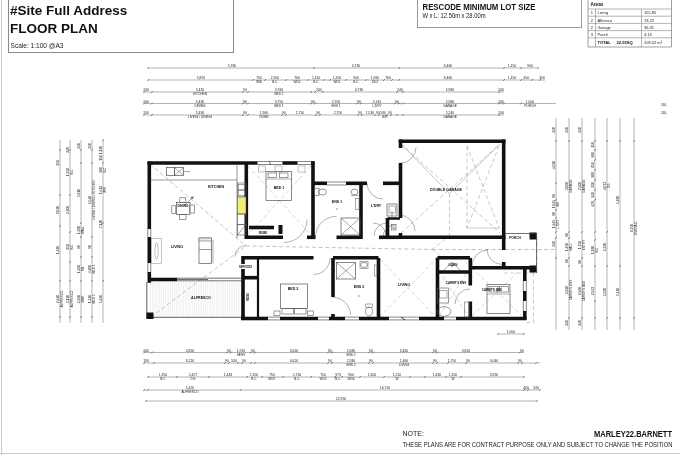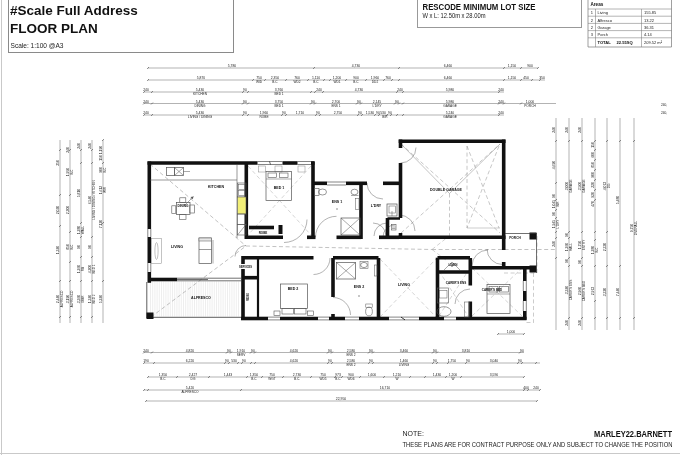--- a/index.html
+++ b/index.html
@@ -4,21 +4,21 @@
   html,body { margin:0; padding:0; background:#ffffff; }
   body { width:680px; height:455px; position:relative; font-family:"Liberation Sans",sans-serif; overflow:hidden; }
   .abs { position:absolute; }
 </style></head>
 <body>
 
 <div class="abs" style="left:1px; top:0; width:1px; height:455px; background:#c9c9c9;"></div>
 <div class="abs" style="left:0; top:453px; width:680px; height:1px; background:#c9c9c9;"></div>
 
 <div class="abs" style="left:8px; top:-2px; width:224px; height:53px; border:1px solid #8a8a8a; background:#fff;"></div>
-<div class="abs" style="left:10px; top:3px; font-size:13.5px; font-weight:bold; color:#111; letter-spacing:0px;">#Scale Full Address</div>
+<div class="abs" style="left:10px; top:3px; font-size:13.5px; font-weight:bold; color:#111; letter-spacing:0px;">#Site Full Address</div>
 <div class="abs" style="left:10px; top:21px; font-size:13.5px; font-weight:bold; color:#111;">FLOOR PLAN</div>
 
 <div class="abs" style="left:417px; top:-2px; width:163px; height:28px; border:1px solid #999;"></div>
 
 <svg class="abs" style="left:0; top:0; font-family:'Liberation Sans',sans-serif;" width="680" height="455" viewBox="0 0 680 455">
 <g stroke="#dcdcdc" stroke-width="0.5">
       <line x1="150.5" y1="281.5" x2="150.5" y2="316.5"></line>
       <line x1="152.7" y1="281.5" x2="152.7" y2="316.5"></line>
       <line x1="154.9" y1="281.5" x2="154.9" y2="316.5"></line>
       <line x1="157.1" y1="281.5" x2="157.1" y2="316.5"></line>

